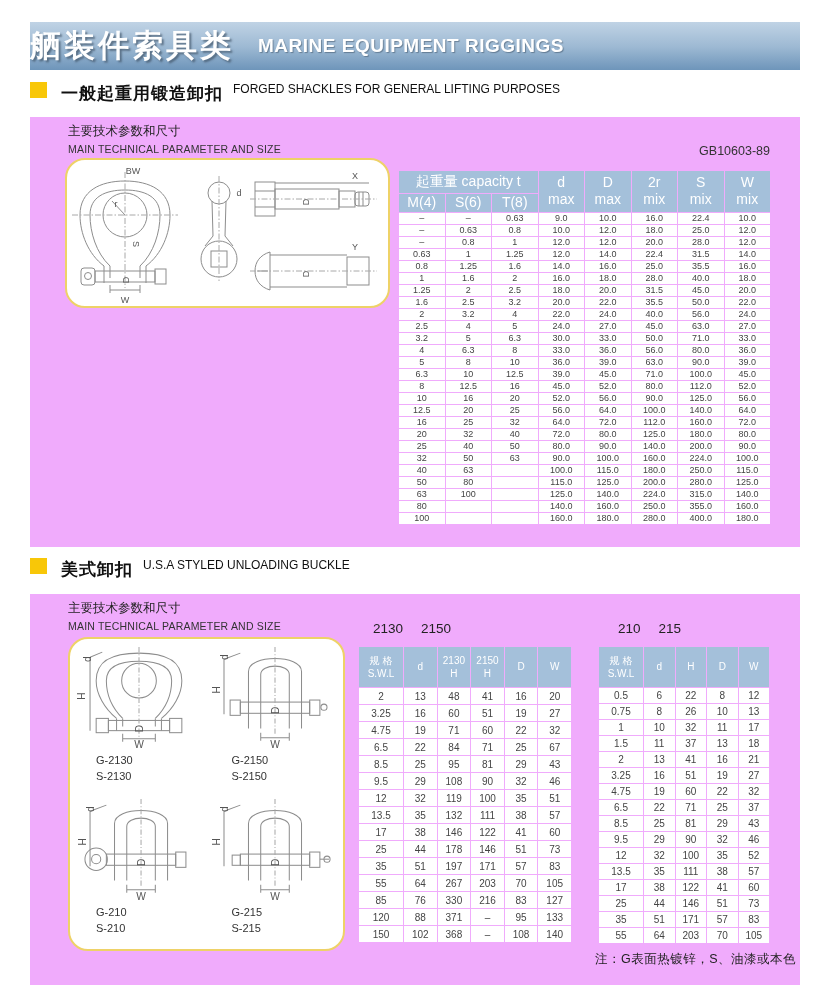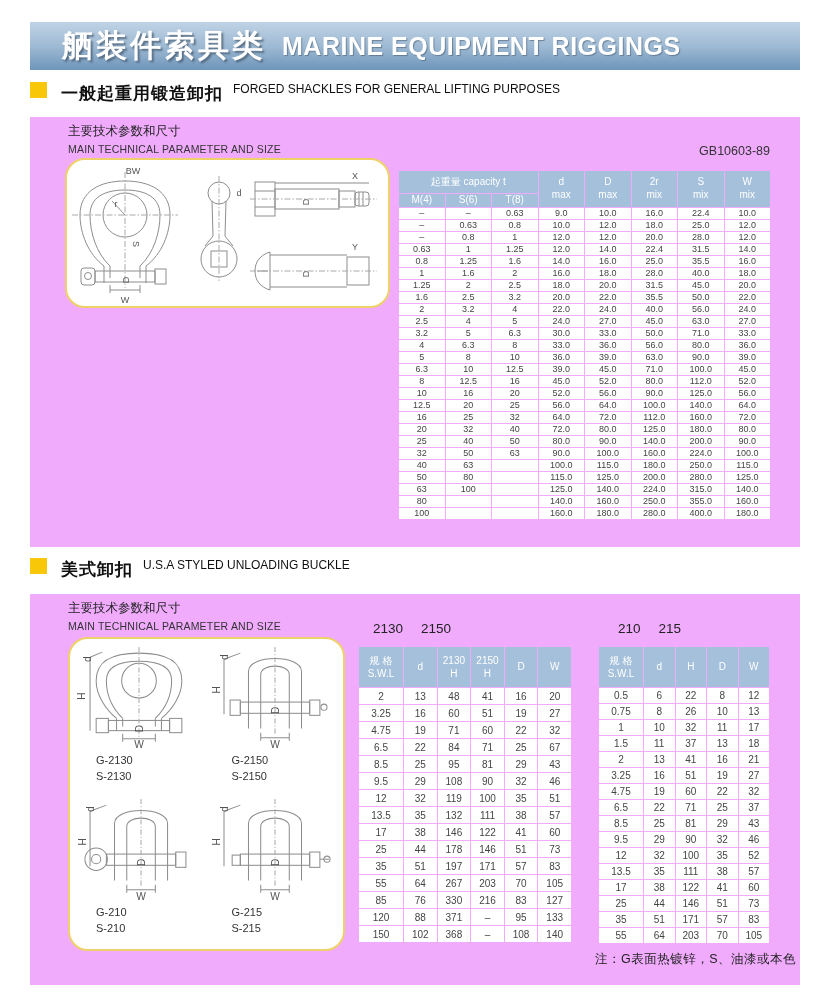--- a/index.html
+++ b/index.html
@@ -2,23 +2,23 @@
 <html><head>
 <meta charset="utf-8">
 <style>
   *{margin:0;padding:0;box-sizing:border-box}
   html,body{background:#fff}
   body{width:830px;height:1000px;font-family:"Liberation Sans","DejaVu Sans",sans-serif;-webkit-font-smoothing:antialiased}
   .page{position:relative;width:830px;height:1000px;background:#fff;overflow:hidden}
 
   .banner{position:absolute;left:30px;top:22px;width:770px;height:48px;
     background:linear-gradient(180deg,#c0d3e5 0%,#9db9d3 52%,#6e95ba 100%);
-    display:flex;align-items:center;padding-left:32px}
+    display:flex;align-items:center;}
   .banner-zh{font-size:31px;font-weight:bold;color:#fff;letter-spacing:3px;text-shadow:2px 2px 2px rgba(70,90,110,.75)}
-  .banner-en{font-size:25px;font-weight:bold;color:#fff;margin-left:16px;letter-spacing:.5px;text-shadow:1px 1px 1px rgba(70,90,110,.6)}
+  .banner-en{font-size:19px;font-weight:bold;color:#fff;margin-left:24px;letter-spacing:.5px;text-shadow:1px 1px 1px rgba(70,90,110,.6)}
 
   .sec-head{position:absolute;left:30px;display:flex;align-items:flex-start;height:24px}
   .sh1{top:82px}.sh2{top:558px}
   .bullet{width:17px;height:16px;background:#f8c708;margin-right:14px;flex:0 0 auto}
   .sec-zh{font-size:17px;font-weight:bold;color:#101010;letter-spacing:1px}
   .sec-en{font-size:12px;font-weight:normal;color:#101010;margin-left:10px}
 
   .panel{position:absolute;left:30px;width:770px;background:#f0abfc}
   .p1{top:117px;height:430px}
   .p2{top:594px;height:391px}
@@ -31,21 +31,21 @@
   .d1{left:35px;top:41px;width:325px;height:150px}
   .d2{left:38px;top:43px;width:277px;height:314px;display:grid;grid-template-columns:1fr 1fr;grid-template-rows:1fr 1fr;padding:4px 0 2px 2px}
   .dcell{position:relative;padding:4px 0 0 4px}
   .mline{font-size:11px;color:#333;margin-left:20px;line-height:1.45}
 
   table{position:absolute;border-collapse:separate;border-spacing:1px;table-layout:fixed}
   th{background:#a4c0da;color:#fff;font-weight:normal;vertical-align:middle;text-align:center}
   td{background:#fff;color:#444;text-align:center;white-space:nowrap;overflow:hidden;padding:0}
 
   .t1{left:368px;top:53px;width:373px;font-size:9px}
-  .t1 th{font-size:10px;padding:0 0;line-height:1.25}
+  .t1 th{font-size:14px;padding:0 0;line-height:1.25}
   .t1 .grp{height:22px}
   .t1 td{height:11px}
 
   .t2{font-size:10px}
   .t2 th{font-size:10px;padding:3px 0;height:40px;line-height:1.35}
   .t2a{left:328px;top:52px;width:214px}
   .t2a td{height:16px}
   .t2b{left:568px;top:52px;width:172px}
   .t2b td{height:15px}
   col.cwide{width:44px}

